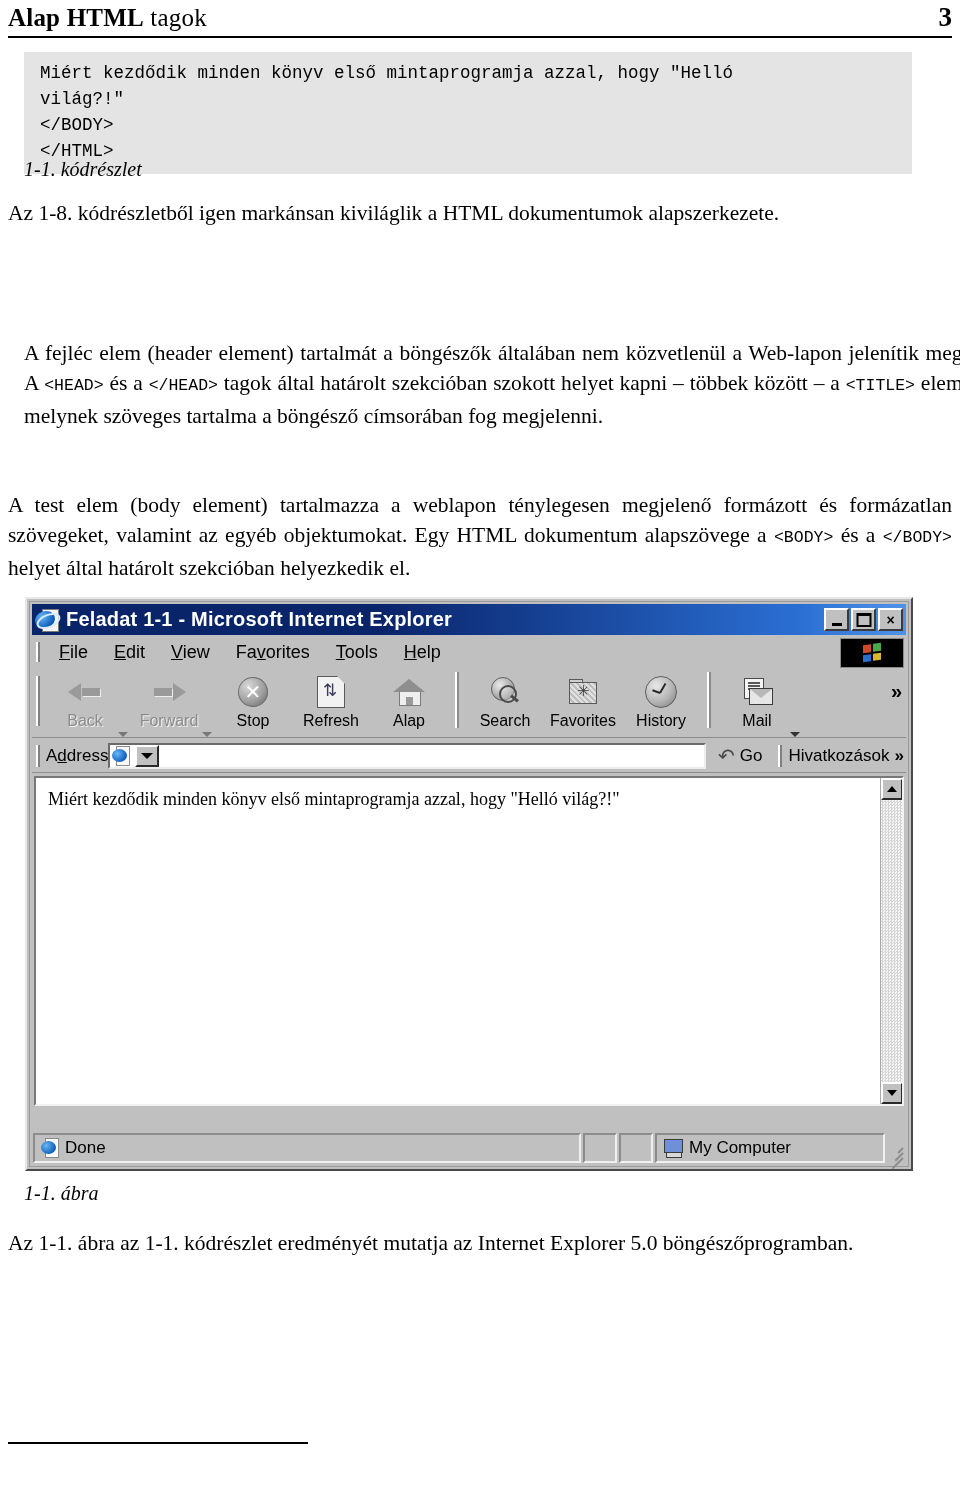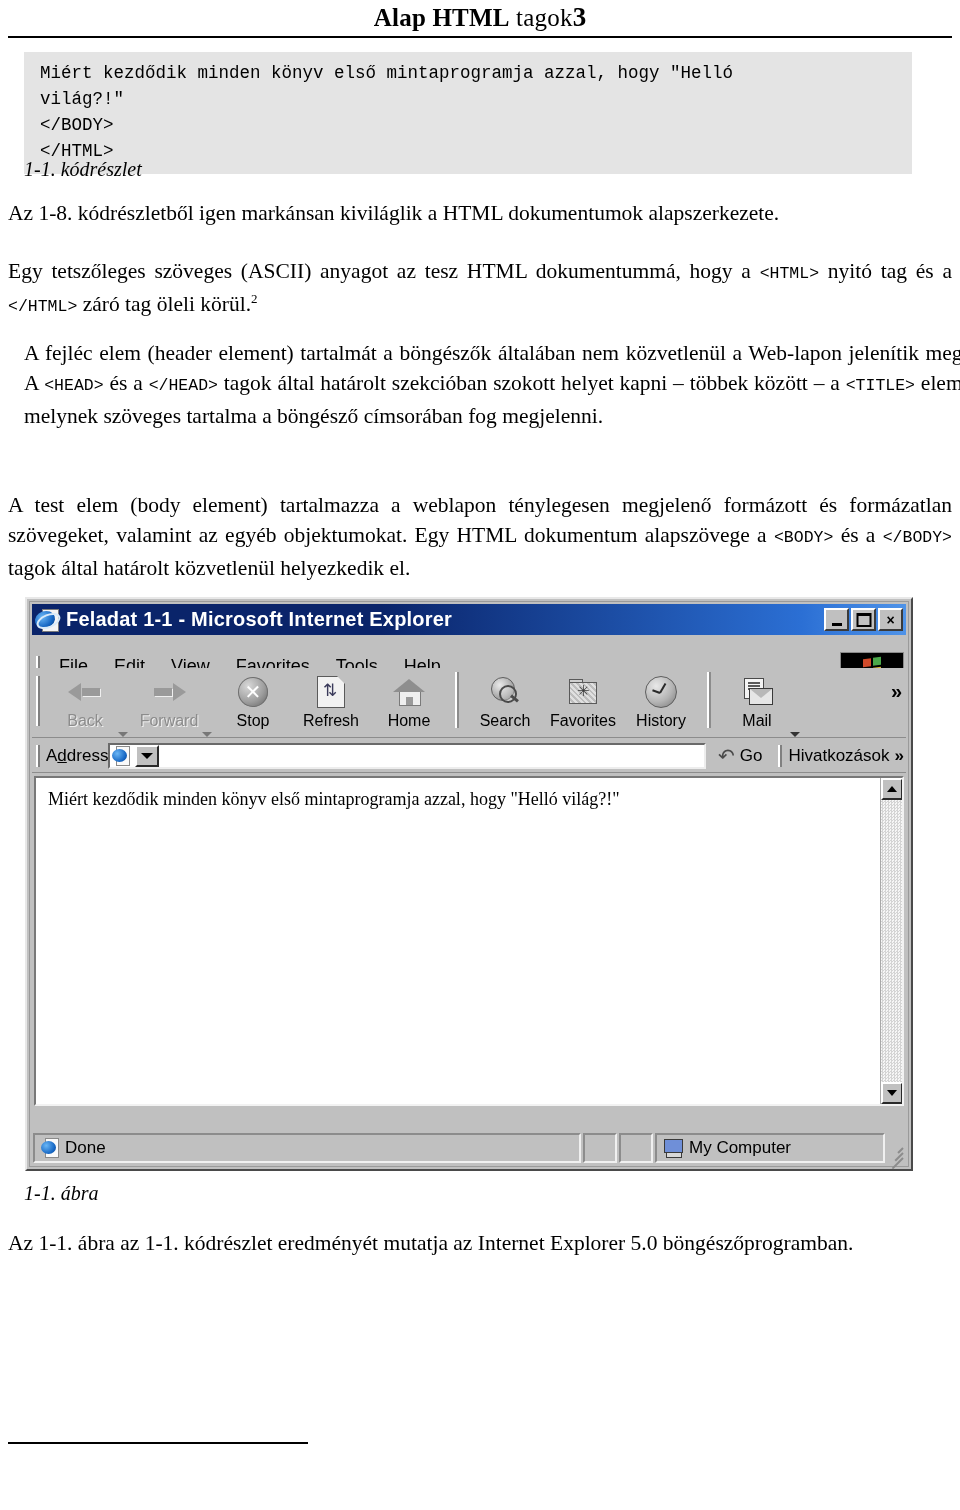--- a/index.html
+++ b/index.html
@@ -24,21 +24,21 @@
   }
 
   
   .runhead {
     position: absolute;
     left: 8px;
     top: 2px;
     width: 944px;
     display: flex;
     align-items: baseline;
-    justify-content: center;
+    justify-content: space-between;
   }
   .runhead-title {
     font-size: 25px;
     letter-spacing: 0.2px;
   }
   .runhead-title .bold {
     font-weight: bold;
   }
   .runhead-page {
     font-size: 27px;
@@ -207,21 +207,20 @@
   }
 
   
   .menubar {
     position: absolute;
     left: 2px; top: 35px; right: 2px;
     height: 30px;
     background: #c0c0c0;
     display: flex;
     align-items: center;
-    margin-top: 14px;
   }
   .grip {
     width: 4px;
     height: 20px;
     margin: 0 6px 0 4px;
     border-left: 2px solid #ffffff;
     border-right: 2px solid #808080;
     box-sizing: border-box;
     flex: 0 0 auto;
   }
@@ -790,25 +789,24 @@
   <div class="runhead-rule"></div>
 
   <div class="codeblock">Miért kezdődik minden könyv első mintaprogramja azzal, hogy "Helló
 világ?!"
 &lt;/BODY&gt;
 &lt;/HTML&gt;</div>
   <div class="codecaption">1-1. kódrészlet</div>
 
   <div class="para" id="p1">Az 1-8. kódrészletből igen markánsan kiviláglik a HTML dokumentumok alapszerkezete.</div>
 
-  <div class="para jt" id="p2"><span>Egy tetszőleges szöveges (ASCII) anyagot az tesz HTML dokumentummá, hogy a </span><span class="tag">&lt;HTML&gt;</span><span> nyitó tag és a </span><span class="tag">&lt;/HTML&gt;</span><span> záró tag öleli körül.</span><sup class="fn">2</sup></div>
 
   <div class="para jt" id="p3"><span>A fejléc elem (header element) tartalmát a böngészők általában nem közvetlenül a Web-lapon jelenítik meg. A </span><span class="tag">&lt;HEAD&gt;</span><span> és a </span><span class="tag">&lt;/HEAD&gt;</span><span> tagok által határolt szekcióban szokott helyet kapni – többek között – a </span><span class="tag">&lt;TITLE&gt;</span><span> elem, melynek szöveges tartalma a böngésző címsorában fog megjelenni.</span></div>
 
-  <div class="para jt" id="p4"><span>A test elem (body element) tartalmazza a weblapon ténylegesen megjelenő formázott és formázatlan szövegeket, valamint az egyéb objektumokat. Egy HTML dokumentum alapszövege a </span><span class="tag">&lt;BODY&gt;</span><span> és a </span><span class="tag">&lt;/BODY&gt;</span><span> tagok által határolt közvetlenül helyezkedik el.</span></div>
+  <div class="para jt" id="p4"><span>A test elem (body element) tartalmazza a weblapon ténylegesen megjelenő formázott és formázatlan szövegeket, valamint az egyéb objektumokat. Egy HTML dokumentum alapszövege a </span><span class="tag">&lt;BODY&gt;</span><span> és a </span><span class="tag">&lt;/BODY&gt;</span><span> helyet által határolt szekcióban helyezkedik el.</span></div>
 
   <div class="ie-window">
     <div class="ie-inner">
 
       <div class="titlebar">
         <div class="ie-logo">
           <div class="pg"></div>
             <div class="e"></div>
             <div class="ring"></div>
         </div>
@@ -886,21 +884,21 @@
         </div>
 
         <div class="tbtn">
           <div class="ico">
             <div class="homeico">
                 <span class="roof"></span>
                 <span class="body"></span>
                 <span class="door"></span>
               </div>
           </div>
-          <div class="lbl">Home</div>
+          <div class="lbl">Alap</div>
         </div>
 
         <div class="tsep"></div>
 
         <div class="tbtn">
           <div class="ico">
             <div class="searchico">
                 <span class="globe"></span>
                 <span class="lens"></span>
                 <span class="handle"></span>

